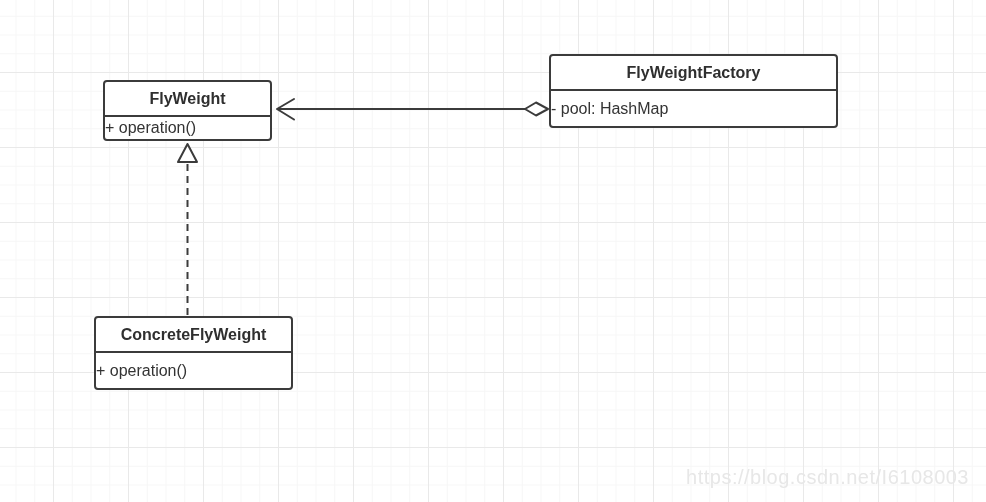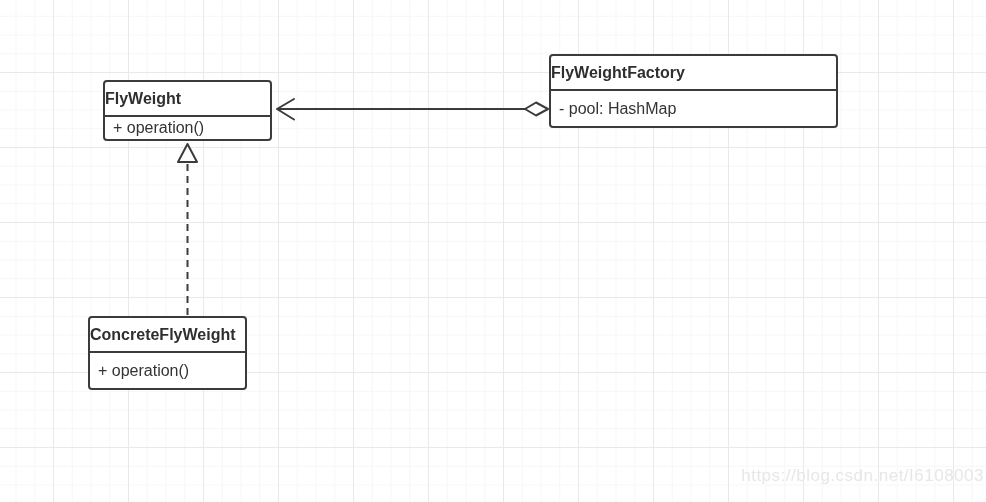--- a/index.html
+++ b/index.html
@@ -32,44 +32,43 @@
     box-sizing: border-box;
     background: #ffffff;
     border: 2px solid #3b3b3b;
     border-radius: 4px;
     color: #333333;
   }
   .uml-title {
     font-weight: bold;
     font-size: 16px;
     color: #2f2f2f;
-    text-align: left;
+    text-align: center;
     height: 33px;
     line-height: 33px;
     white-space: nowrap;
     overflow: hidden;
   }
   .uml-row {
     border-top: 2px solid #3b3b3b;
     font-size: 16px;
     height: 35px;
     line-height: 35px;
-    padding-left: 8px;
     white-space: nowrap;
     overflow: hidden;
   }
   #cls-flyweight       { left: 103px; top: 80px;  width: 169px; }
   #cls-flyweight .uml-row { height: 22px; line-height: 22px; }
   #cls-factory         { left: 549px; top: 54px;  width: 289px; }
-  #cls-concrete        { left: 88px;  top: 316px; width: 159px; }
+  #cls-concrete        { left: 94px;  top: 316px; width: 199px; }
   .watermark {
     position: absolute;
-    right: 2px;
+    right: 17px;
     top: 466px;
-    font-size: 17px;
+    font-size: 20px;
     color: #e7e7e7;
     letter-spacing: 0.5px;
     user-select: none;
     margin-left: 32px;
   }
 </style>
 </head>
 <body>
 
 <div class="canvas">

